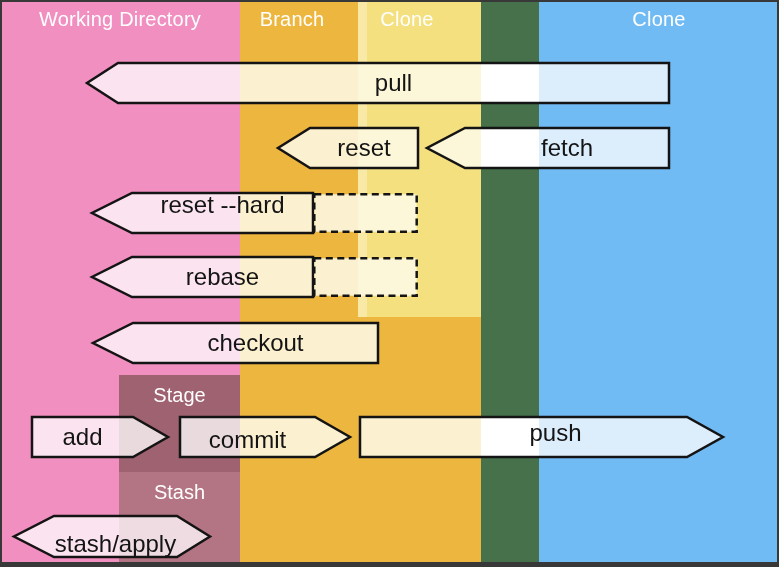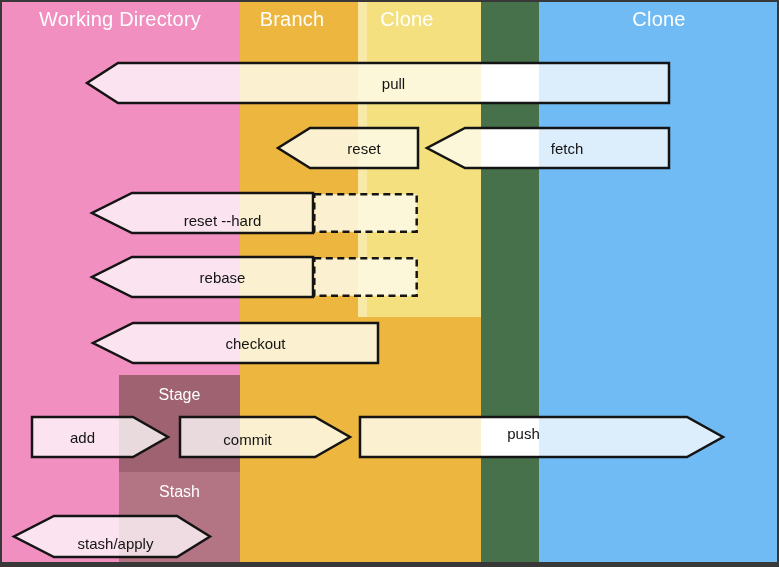--- a/index.html
+++ b/index.html
@@ -19,32 +19,32 @@
     font-size:20px;
     font-weight:500;
     line-height:24px;
     letter-spacing:.2px;
     white-space:nowrap;
   }
   .region-label{
     position:absolute;
     text-align:center;
     color:#ffffff;
-    font-size:16px;
+    font-size:20px;
     font-weight:500;
     line-height:24px;
     white-space:nowrap;
   }
   .arrow-svg{position:absolute;overflow:visible;}
   .arrow-label{
     position:absolute;
     display:flex;
     align-items:center;
     justify-content:center;
-    font-size:15px;
+    font-size:24px;
     color:#141414;
     white-space:nowrap;
     pointer-events:none;
   }
   .border-overlay{
     position:absolute;inset:0;
     border:2px solid #383838;
     border-bottom-width:5px;
     pointer-events:none;
     z-index:50;
@@ -122,21 +122,21 @@
         <defs>
           <linearGradient id="grad-reset-hard" x1="0" y1="0" x2="1" y2="0">
             <stop offset="0" stop-color="#fbe4f0"></stop>
             <stop offset="0.669683257918552" stop-color="#fbe4f0"></stop>
             <stop offset="0.669683257918552" stop-color="#fbf0cf"></stop>
             <stop offset="1" stop-color="#fbf0cf"></stop>
           </linearGradient>
         </defs>
         <polygon points="40,0 221,0 221,40 40,40 0,20" fill="url(#grad-reset-hard)" stroke="#141414" stroke-width="2.5" stroke-linejoin="miter"></polygon>
       </svg>
-      <div class="arrow-label" style="left: 132px; top: 208px; width: 181px; height: 24px;">reset --hard</div>
+      <div class="arrow-label" style="left: 132px; top: 193px; width: 181px; height: 24px;">reset --hard</div>
       <svg class="arrow-svg" width="105" height="40" viewBox="0 0 105 40" style="left: 313px; top: 193px;">
         <defs>
           <linearGradient id="grad-reset-hard-extension" x1="0" y1="0" x2="1" y2="0">
             <stop offset="0" stop-color="#fbf0cf"></stop>
             <stop offset="0.42857142857142855" stop-color="#fbf0cf"></stop>
             <stop offset="0.42857142857142855" stop-color="#fdf7d9"></stop>
             <stop offset="1" stop-color="#fdf7d9"></stop>
           </linearGradient>
         </defs>
         <rect x="1.3" y="1.3" width="102.4" height="37.4" stroke-dasharray="7 4.5" fill="url(#grad-reset-hard-extension)" stroke="#141414" stroke-width="2.5" stroke-linejoin="miter"></rect>
@@ -206,21 +206,21 @@
             <stop offset="0" stop-color="#fbf0cf"></stop>
             <stop offset="0.3333333333333333" stop-color="#fbf0cf"></stop>
             <stop offset="0.3333333333333333" stop-color="#ffffff"></stop>
             <stop offset="0.4931129476584022" stop-color="#ffffff"></stop>
             <stop offset="0.4931129476584022" stop-color="#dcedfc"></stop>
             <stop offset="1" stop-color="#dcedfc"></stop>
           </linearGradient>
         </defs>
         <polygon points="0,0 327,0 363,20 327,40 0,40" fill="url(#grad-push)" stroke="#141414" stroke-width="2.5" stroke-linejoin="miter"></polygon>
       </svg>
-      <div class="arrow-label" style="left: 360px; top: 417px; width: 327px; height: 32px;">push</div>
+      <div class="arrow-label" style="left: 360px; top: 417px; width: 327px; height: 32px; padding-left: 32px;">push</div>
       <svg class="arrow-svg" width="196" height="41" viewBox="0 0 196 41" style="left: 14px; top: 516px;">
         <defs>
           <linearGradient id="grad-stash-apply" x1="0" y1="0" x2="1" y2="0">
             <stop offset="0" stop-color="#fbe4f0"></stop>
             <stop offset="0.5357142857142857" stop-color="#fbe4f0"></stop>
             <stop offset="0.5357142857142857" stop-color="#eedce2"></stop>
             <stop offset="1" stop-color="#eedce2"></stop>
           </linearGradient>
         </defs>
         <polygon points="40,0 163,0 196,20.5 163,41 40,41 0,20.5" fill="url(#grad-stash-apply)" stroke="#141414" stroke-width="2.5" stroke-linejoin="miter"></polygon>

